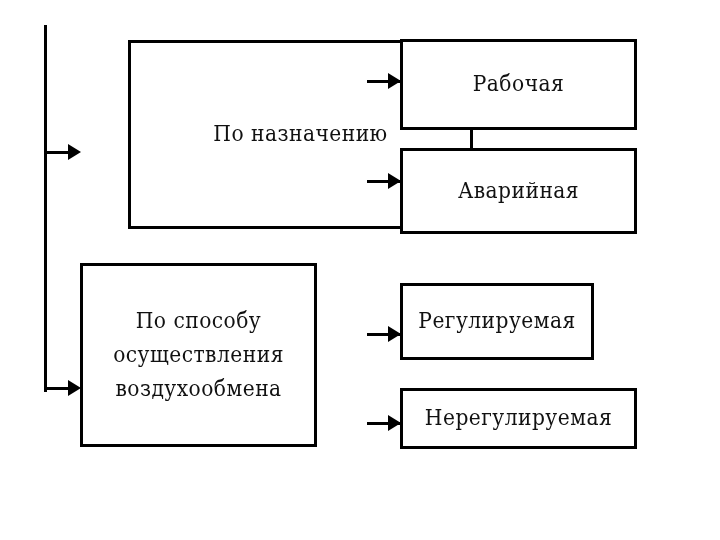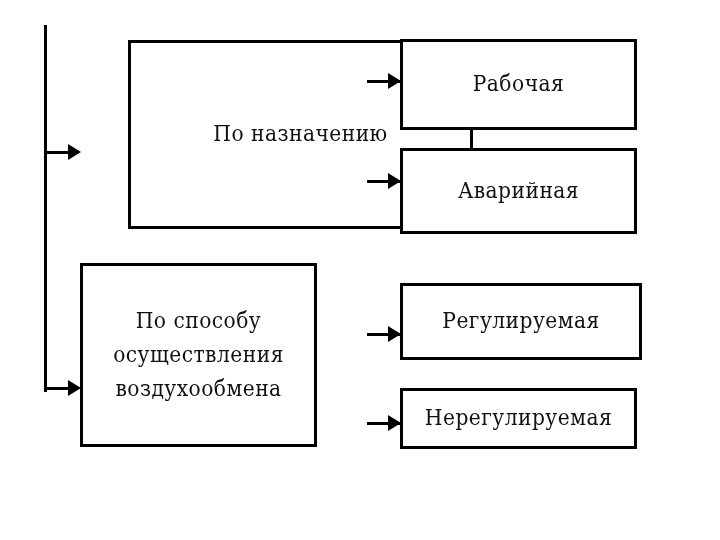--- a/index.html
+++ b/index.html
@@ -100,21 +100,21 @@
 осуществления
 воздухообмена</span>
   </div>
 
   <div class="hline" style="left:367px; top:333px; width:33px;"></div>
   <div class="arrow-head" style="left:388px; top:326px;"></div>
 
   <div class="hline" style="left:367px; top:422px; width:33px;"></div>
   <div class="arrow-head" style="left:388px; top:415px;"></div>
 
-  <div class="node" style="left:400px; top:283px; width:242px; height:77px;">
+  <div class="node" style="left:400px; top:283px; width:194px; height:77px;">
     <span class="node-label leaf-label">Регулируемая</span>
   </div>
 
   <div class="node" style="left:400px; top:388px; width:237px; height:61px;">
     <span class="node-label leaf-label">Нерегулируемая</span>
   </div>
 
 </div>
 
 </body></html>

